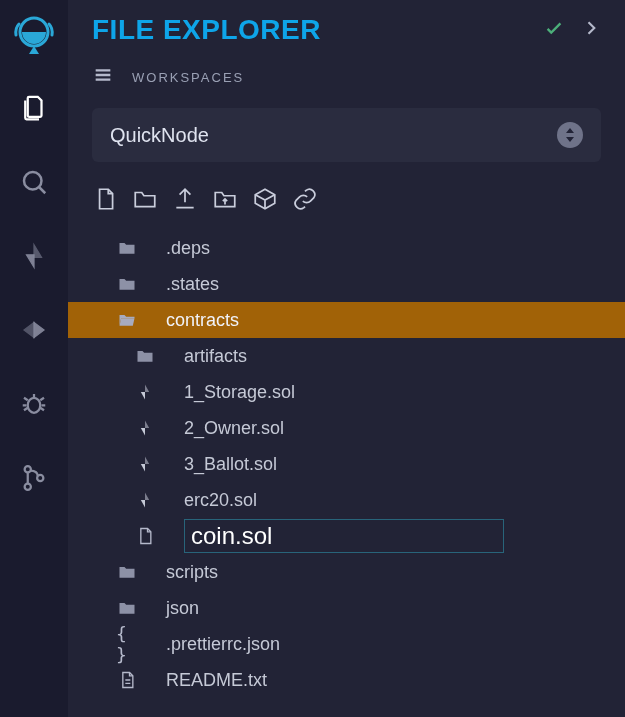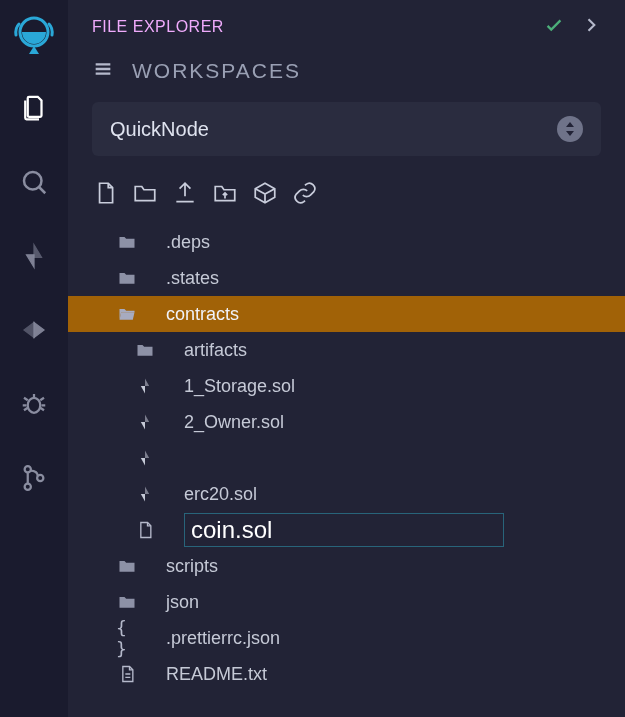--- a/index.html
+++ b/index.html
@@ -40,37 +40,37 @@
     flex-direction: column;
     padding-top: 14px;
   }
   .panel-header {
     display: flex;
     align-items: center;
     padding: 0 24px 18px 24px;
     gap: 10px;
   }
   .panel-title {
-    font-size: 16px;
-    font-weight: 400;
-    color: #f0abfc;
+    font-size: 28px;
+    font-weight: 700;
+    color: #0ea5e9;
     letter-spacing: 0.5px;
     flex: 1;
   }
   .header-actions { display:flex; gap:16px; align-items:center;}
 
   .ws-row {
     display: flex;
     align-items: center;
     gap: 18px;
     padding: 0 24px 12px 24px;
   }
   .ws-label {
     color: #9aa0b4;
-    font-size: 21px;
+    font-size: 13px;
     letter-spacing: 2px;
   }
   .hamburger-icon { width:22px;height:22px;}
 
   .ws-selector {
     margin: 6px 24px 14px 24px;
     background: #2a2c3f;
     border-radius: 6px;
     height: 54px;
     display: flex;
@@ -295,20 +295,21 @@
         </span>
       <span>2_Owner.sol</span>
     </li>
     <li class="tree-row depth-2">
       <span class="icon-slot">
           <svg class="solidity-icon-sm" viewBox="0 0 24 24" fill="#c5c9d6">
             <path d="M12 3l5 9h-5z" opacity="0.55"></path>
             <path d="M12 21l-5-9h5z"></path>
           </svg>
         </span>
+      <span>3_Ballot.sol</span>
     </li>
     <li class="tree-row depth-2">
       <span class="icon-slot">
           <svg class="solidity-icon-sm" viewBox="0 0 24 24" fill="#c5c9d6">
             <path d="M12 3l5 9h-5z" opacity="0.55"></path>
             <path d="M12 21l-5-9h5z"></path>
           </svg>
         </span>
       <span>erc20.sol</span>
     </li>

